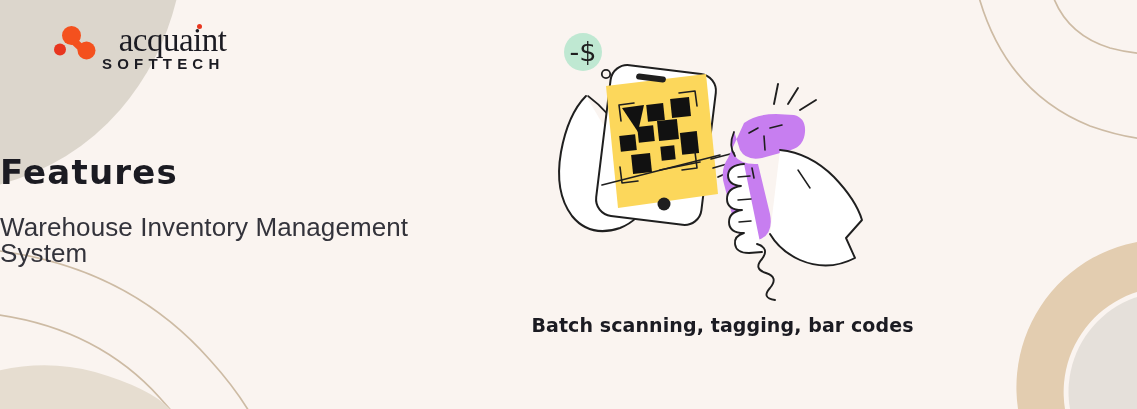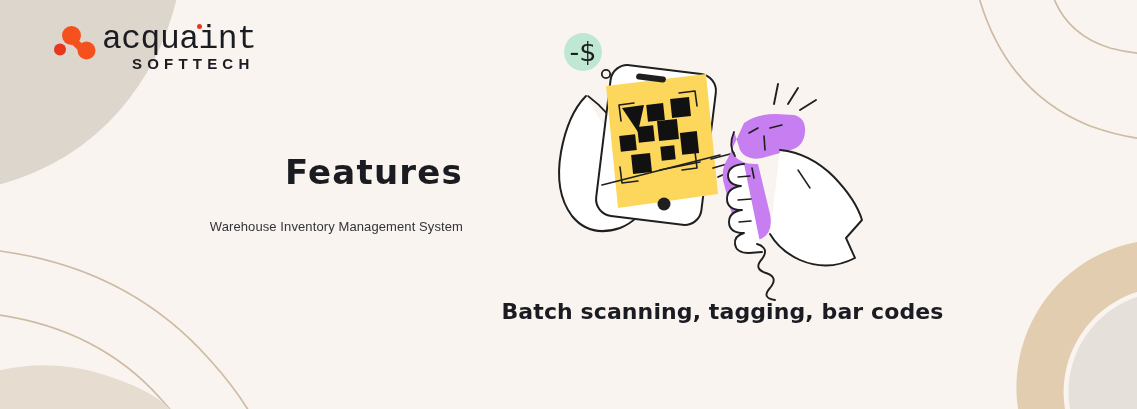--- a/index.html
+++ b/index.html
@@ -41,21 +41,21 @@
     flex: none;
   }
   .logo-text-wrap {
     position: relative;
     display: flex;
     flex-direction: column;
     align-items: flex-end;
     margin-top: -1px;
   }
   .logo-word {
-    font-family: Liberation Mono, monospace;
+    font-family: Liberation Serif, serif;
     font-size: 33px;
     line-height: 34px;
     font-weight: 400;
     letter-spacing: -0.5px;
     color: #1b1b22;
   }
   .logo-sub {
     font-family: "Liberation Sans", sans-serif;
     font-size: 15px;
     line-height: 11px;
@@ -71,62 +71,62 @@
     top: 1px;
     width: 5px;
     height: 5px;
     border-radius: 50%;
     background: #e8361f;
   }
 
   
   .headline-block {
     position: absolute;
-    left: 8px;
+    left: 0px;
     top: 152px;
     width: 455px;
-    text-align: right;
+    text-align: left;
   }
   .headline {
     font-family: "DejaVu Sans", sans-serif;
     font-size: 34px;
     font-weight: 700;
     letter-spacing: 1.2px;
     color: #1b1b22;
     margin: 0 0 22px 0;
     line-height: 40px;
   }
   .subhead {
     font-family: "Liberation Sans", sans-serif;
-    font-size: 13px;
+    font-size: 26px;
     font-weight: 400;
     color: #33333b;
     margin: 0;
     line-height: 26px;
     letter-spacing: 0.1px;
   }
 
   
   .illustration {
     position: absolute;
     left: 548px;
     top: 22px;
     width: 360px;
     height: 280px;
   }
 
   
   .caption {
     position: absolute;
     left: 470px;
-    top: 299px;
+    top: 312px;
     width: 505px;
     text-align: center;
     font-family: "DejaVu Sans", sans-serif;
-    font-size: 22px;
+    font-size: 19px;
     font-weight: 700;
     line-height: 26px;
     letter-spacing: 0.1px;
     color: #1b1b22;
   }
   .caption span { display: block; }
 </style>
 </head>
 <body>
 

